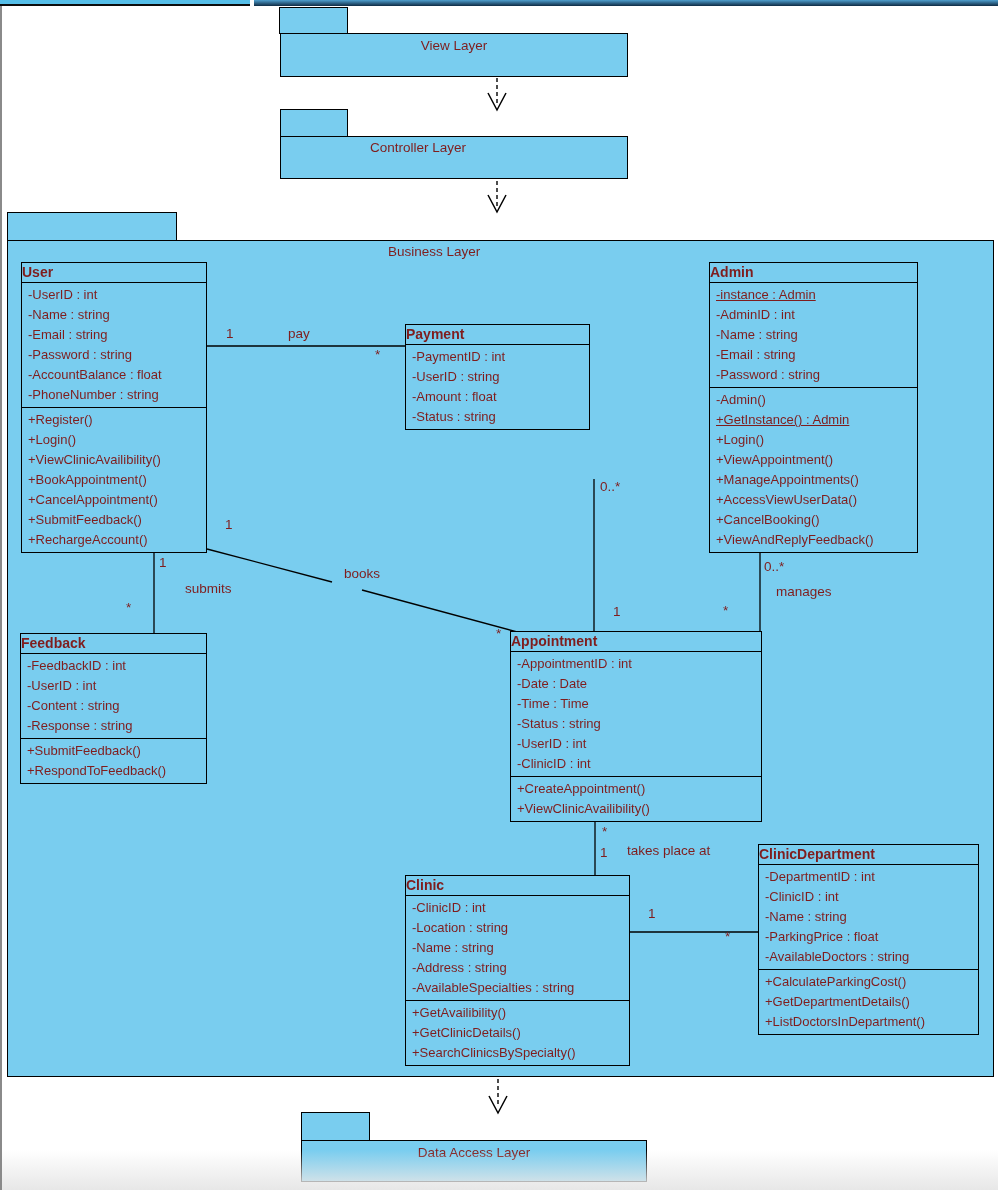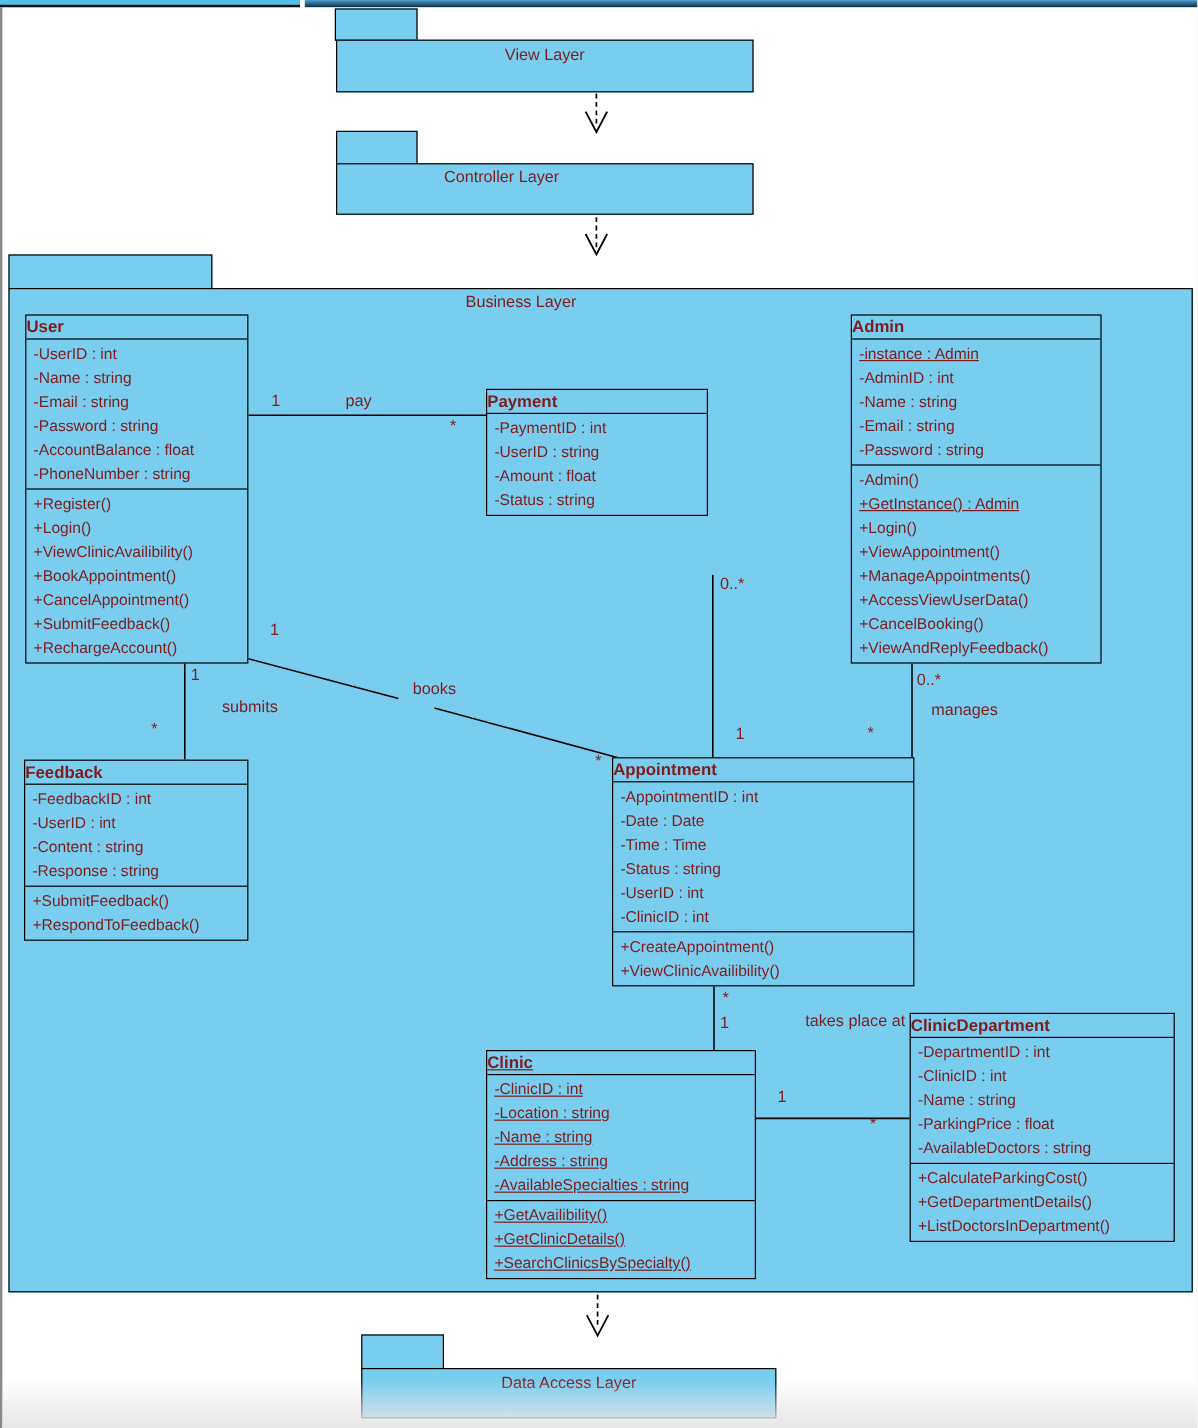--- a/index.html
+++ b/index.html
@@ -163,21 +163,21 @@
         <div class="uml-row">-Status : string</div>
         <div class="uml-row">-UserID : int</div>
         <div class="uml-row">-ClinicID : int</div>
       </div>
     <div class="uml-section">
         <div class="uml-row">+CreateAppointment()</div>
         <div class="uml-row">+ViewClinicAvailibility()</div>
       </div>
   </div>
 
-  <div class="uml-class" style="left:405px;top:875px;width:225px;text-decoration:underline;">
+  <div class="uml-class" style="left:405px;top:875px;width:225px;">
     <div class="uml-title">Clinic</div>
     <div class="uml-section">
         <div class="uml-row">-ClinicID : int</div>
         <div class="uml-row">-Location : string</div>
         <div class="uml-row">-Name : string</div>
         <div class="uml-row">-Address : string</div>
         <div class="uml-row">-AvailableSpecialties : string</div>
       </div>
     <div class="uml-section">
         <div class="uml-row">+GetAvailibility()</div>
@@ -216,18 +216,18 @@
 
   <span class="lbl" style="left:600px;top:479px;">0..*</span>
   <span class="lbl" style="left:613px;top:604px;">1</span>
 
   <span class="lbl" style="left:764px;top:559px;">0..*</span>
   <span class="lbl" style="left:776px;top:584px;">manages</span>
   <span class="lbl" style="left:723px;top:603px;">*</span>
 
   <span class="lbl" style="left:602px;top:824px;">*</span>
   <span class="lbl" style="left:600px;top:845px;">1</span>
-  <span class="lbl" style="left:627px;top:843px;margin-left:44px;">takes place at</span>
+  <span class="lbl" style="left:627px;top:843px;">takes place at</span>
 
   <span class="lbl" style="left:648px;top:906px;">1</span>
   <span class="lbl" style="left:725px;top:929px;">*</span>
 
 </div>
 
 </body></html>

